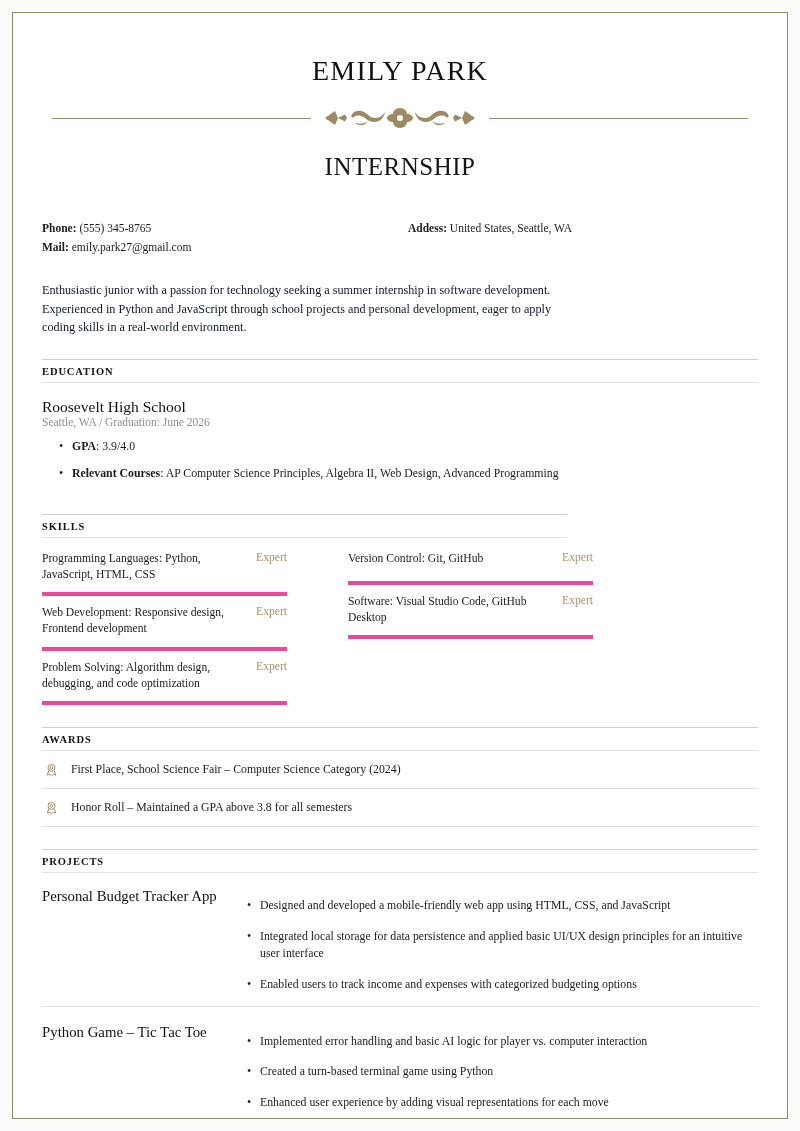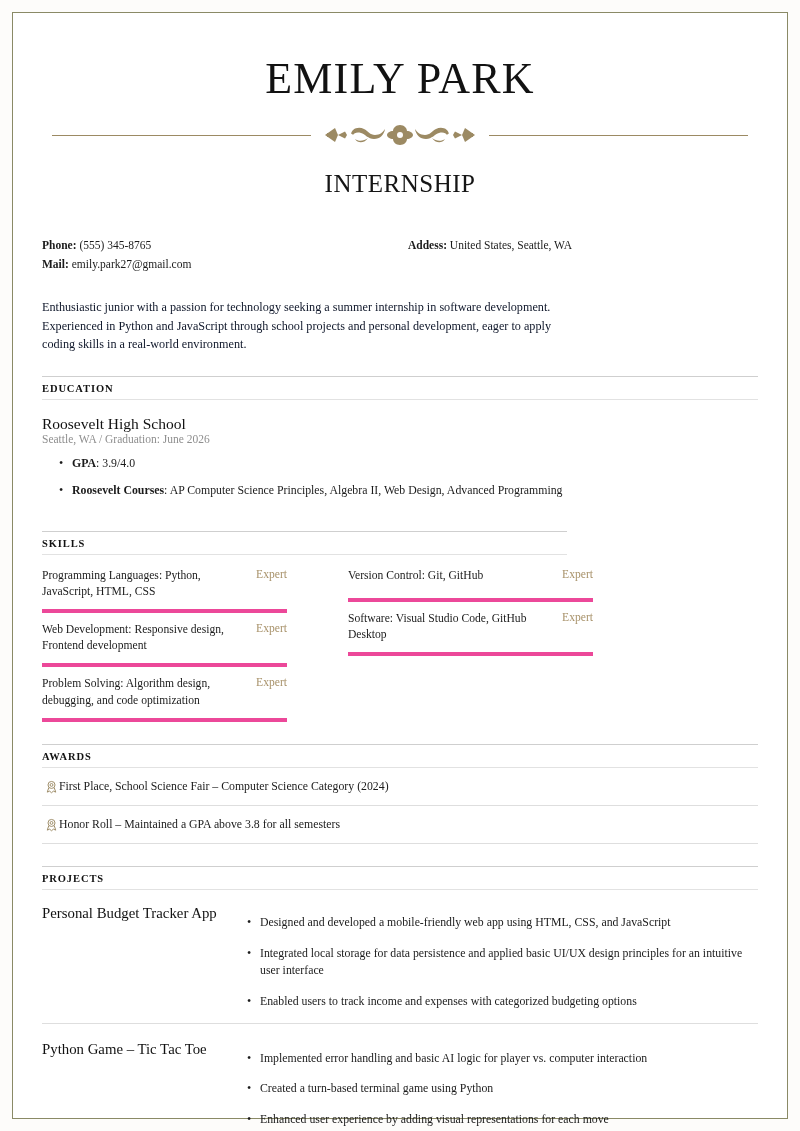--- a/index.html
+++ b/index.html
@@ -27,21 +27,21 @@
   }
   .content {
     position: relative;
     padding: 28px 30px 0 30px;
     height: 100%;
   }
 
   
   .name {
     text-align: center;
-    font-size: 44px;
+    font-size: 28px;
     letter-spacing: 1.2px;
     font-weight: 400;
     color: #121212;
     line-height: 1.05;
     margin: 16px 0 0 0;
     font-family: "Liberation Serif", "DejaVu Serif", serif;
   }
   .ornament-row {
     display: flex;
     align-items: center;
@@ -121,21 +121,21 @@
   }
   .skill-name {
     flex: 1; font-size: 11.6px; line-height: 1.4; color: #1b1b1b; padding-right: 8px;
   }
   .skill-level {
     font-size: 11.6px; color: #a8926a; white-space: nowrap;
   }
 
   
   .award {
-    display: flex; align-items: center; gap: 0;
+    display: flex; align-items: center; gap: 12px;
     border-bottom: 1px solid #dedede;
     padding: 11px 0 11px 2px;
   }
   .award:first-of-type { padding-top: 12px; }
   .award-text { font-size: 11.8px; color: #1b1b1b; }
   .award-icon { flex: 0 0 auto; line-height: 0; }
 
   
   .proj-row { display: flex; padding: 14px 0 10px 0; }
   .proj-row + .proj-row { border-top: 1px solid #dedede; padding-top: 16px; }
@@ -216,21 +216,21 @@
       <div class="sec-head">EDUCATION</div>
       <div class="edu-row">
         <div class="edu-left">Roosevelt High School</div>
         <div class="edu-right">
           <div class="edu-meta">Seattle, WA / Graduation: June 2026</div>
           <ul class="edu-list">
             <li>
               <b>GPA</b><span>: 3.9/4.0</span>
             </li>
             <li>
-              <b>Roosevelt Courses</b><span>: AP Computer Science Principles, Algebra II, Web Design, Advanced Programming</span>
+              <b>Relevant Courses</b><span>: AP Computer Science Principles, Algebra II, Web Design, Advanced Programming</span>
             </li>
           </ul>
         </div>
       </div>
     </div>
 
     <div class="section">
       <div class="sec-head narrow">SKILLS</div>
       <div class="skills-wrap">
         <div class="skills-col">

